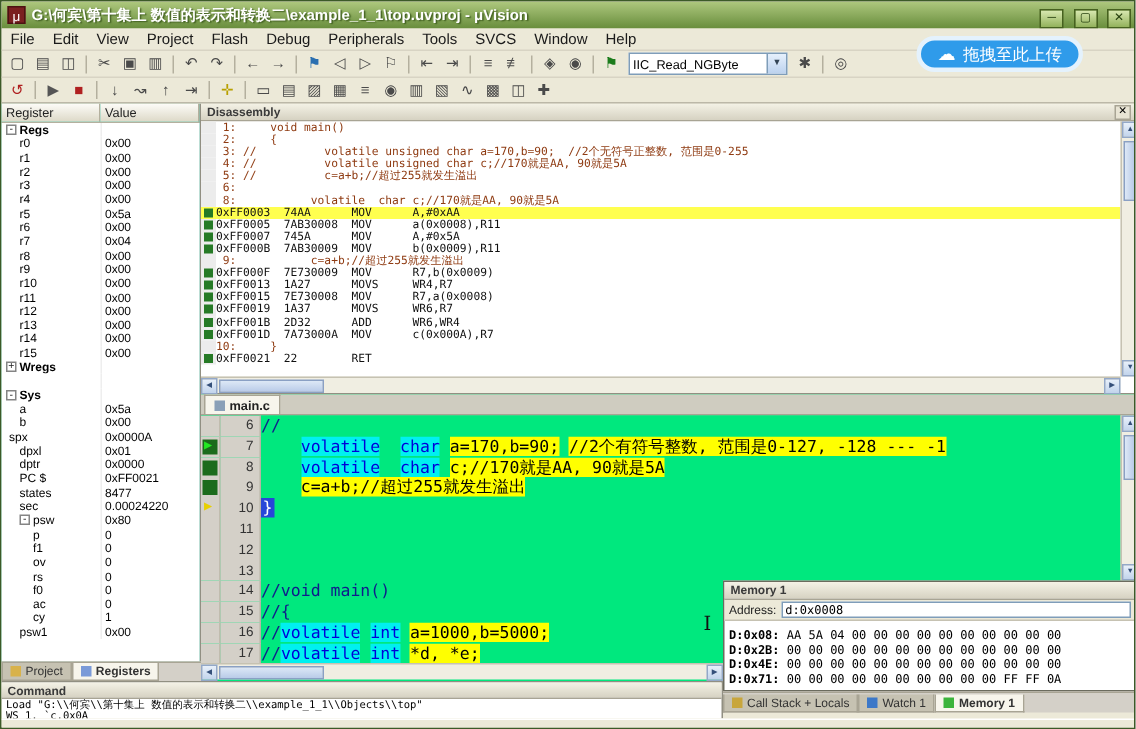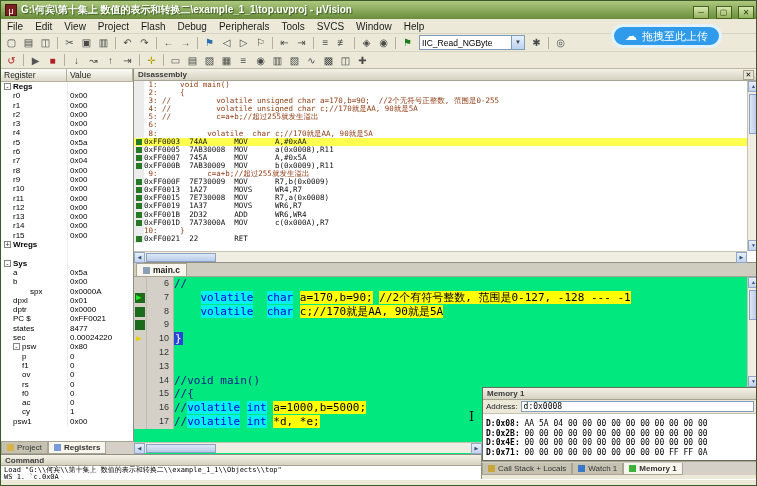--- a/index.html
+++ b/index.html
@@ -440,21 +440,21 @@
           </span>
           <span class="reg-val">0x5a</span>
         </div>
         <div class="reg-row">
           <span class="reg-name" style="padding-left: 12px;">
             <span class="reg-label">b</span>
           </span>
           <span class="reg-val">0x00</span>
         </div>
         <div class="reg-row">
-          <span class="reg-name" style="padding-left: 5px; margin-left: 24px;">
+          <span class="reg-name" style="padding-left: 5px;">
             <span class="reg-label">spx</span>
           </span>
           <span class="reg-val">0x0000A</span>
         </div>
         <div class="reg-row">
           <span class="reg-name" style="padding-left: 12px;">
             <span class="reg-label">dpxl</span>
           </span>
           <span class="reg-val">0x01</span>
         </div>
@@ -616,28 +616,33 @@
             <span class="mark-block"></span>
           </span>
           <span class="ed-num">8</span>
           <span class="ed-code"><span class="seg-plain">    </span><span class="seg-kw">volatile</span><span class="seg-plain">  </span><span class="seg-kw">char</span><span class="seg-plain"> </span><span class="seg-yl">c;//170就是AA, 90就是5A</span></span>
         </div>
         <div class="ed-row">
           <span class="ed-margin">
             <span class="mark-block"></span>
           </span>
           <span class="ed-num">9</span>
-          <span class="ed-code"><span class="seg-plain">    </span></span>
+          <span class="ed-code"><span class="seg-plain">    </span><span class="seg-yl">c=a+b;//超过255就发生溢出</span></span>
         </div>
         <div class="ed-row">
           <span class="ed-margin">
             <span class="mark-arrow yellow">▶</span>
           </span>
           <span class="ed-num">10</span>
           <span class="ed-code"><span class="seg-box">}</span></span>
+        </div>
+        <div class="ed-row">
+          <span class="ed-margin"></span>
+          <span class="ed-num">11</span>
+          <span class="ed-code"></span>
         </div>
         <div class="ed-row">
           <span class="ed-margin"></span>
           <span class="ed-num">12</span>
           <span class="ed-code"></span>
         </div>
         <div class="ed-row">
           <span class="ed-margin"></span>
           <span class="ed-num">13</span>
           <span class="ed-code"></span>

